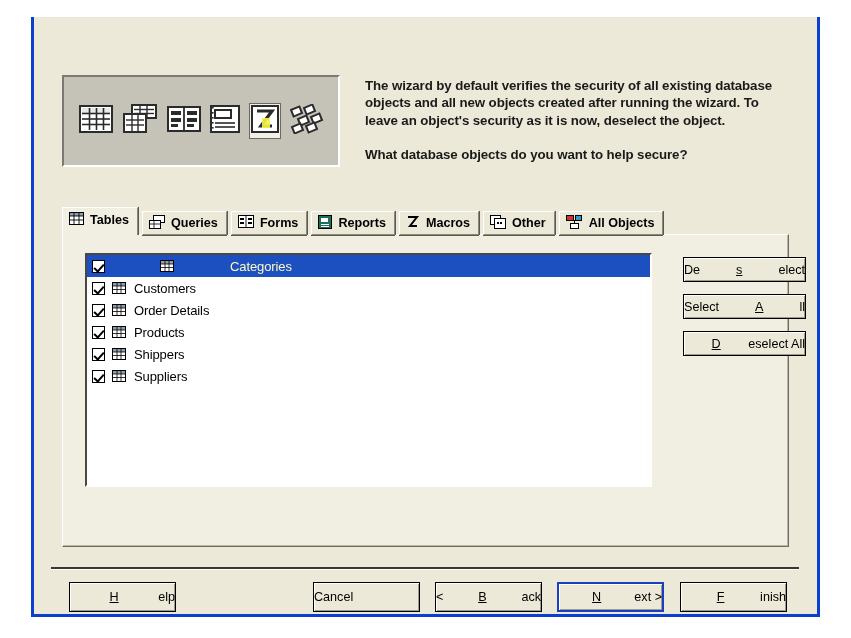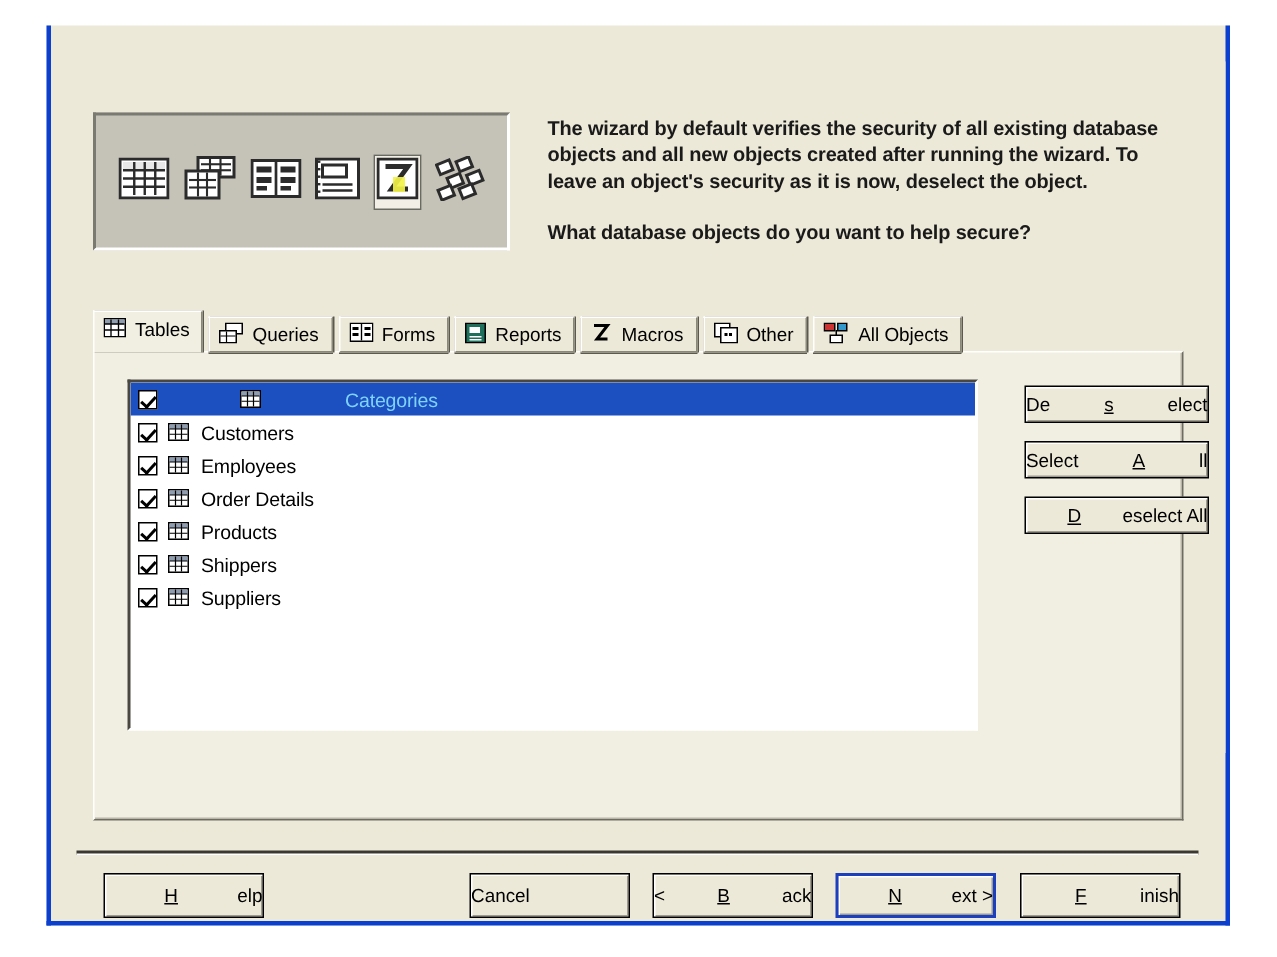--- a/index.html
+++ b/index.html
@@ -114,20 +114,21 @@
     width: 727px;
     height: 342px;
   }
 
   .tabstrip {
     position: relative;
     height: 28px;
     display: flex;
     align-items: flex-end;
     z-index: 3;
+    font-weight: bold;
   }
 
   .tab {
     height: 24px;
     background: #ece9d8;
     border: 1px solid;
     border-color: #ffffff #8a8878 #8a8878 #ffffff;
     box-shadow: 1px 0 0 #5c5a50, 0 1px 0 #5c5a50;
     box-sizing: border-box;
     display: flex;
@@ -178,21 +179,21 @@
   }
   .lrow {
     display: flex;
     align-items: center;
     height: 22px;
     padding-left: 5px;
     font-size: 13px;
     color: #000000;
     cursor: default;
   }
-  .lrow.selected { background: #1c4fbf; color: #7dd3fc; gap: 48px; }
+  .lrow.selected { background: #1c4fbf; color: #fef9c3; gap: 48px; }
   .lrow .lname { margin-left: 8px; letter-spacing: -0.1px; }
 
   .chk {
     width: 13px; height: 13px;
     background: #ffffff;
     border: 1px solid #000000;
     box-sizing: border-box;
     position: relative;
     flex: 0 0 auto;
   }
@@ -504,36 +505,20 @@
                     <line x1="1" y1="4" x2="13" y2="4"></line>
                       <line x1="1" y1="7.5" x2="13" y2="7.5"></line>
                     <line x1="5" y1="1" x2="5" y2="11"></line>
                       <line x1="9" y1="1" x2="9" y2="11"></line>
                   </g>
                 </svg>
               </span>
               <span class="lname">Customers</span>
             </div>
 
-            <div class="lrow">
-              <span class="chk"></span>
-              <span>
-                <svg width="14" height="12" viewBox="0 0 14 12" style="margin-left:7px;display:block">
-                  <rect x="0.5" y="0.5" width="13" height="11" fill="#fff" stroke="#000"></rect>
-                  <rect x="1" y="1" width="12" height="3" fill="#8f9db0"></rect>
-                  <g stroke="#000" stroke-width="0.8">
-                    <line x1="1" y1="4" x2="13" y2="4"></line>
-                      <line x1="1" y1="7.5" x2="13" y2="7.5"></line>
-                    <line x1="5" y1="1" x2="5" y2="11"></line>
-                      <line x1="9" y1="1" x2="9" y2="11"></line>
-                  </g>
-                </svg>
-              </span>
-              <span class="lname">Employees</span>
-            </div>
 
             <div class="lrow">
               <span class="chk"></span>
               <span>
                 <svg width="14" height="12" viewBox="0 0 14 12" style="margin-left:7px;display:block">
                   <rect x="0.5" y="0.5" width="13" height="11" fill="#fff" stroke="#000"></rect>
                   <rect x="1" y="1" width="12" height="3" fill="#8f9db0"></rect>
                   <g stroke="#000" stroke-width="0.8">
                     <line x1="1" y1="4" x2="13" y2="4"></line>
                       <line x1="1" y1="7.5" x2="13" y2="7.5"></line>

